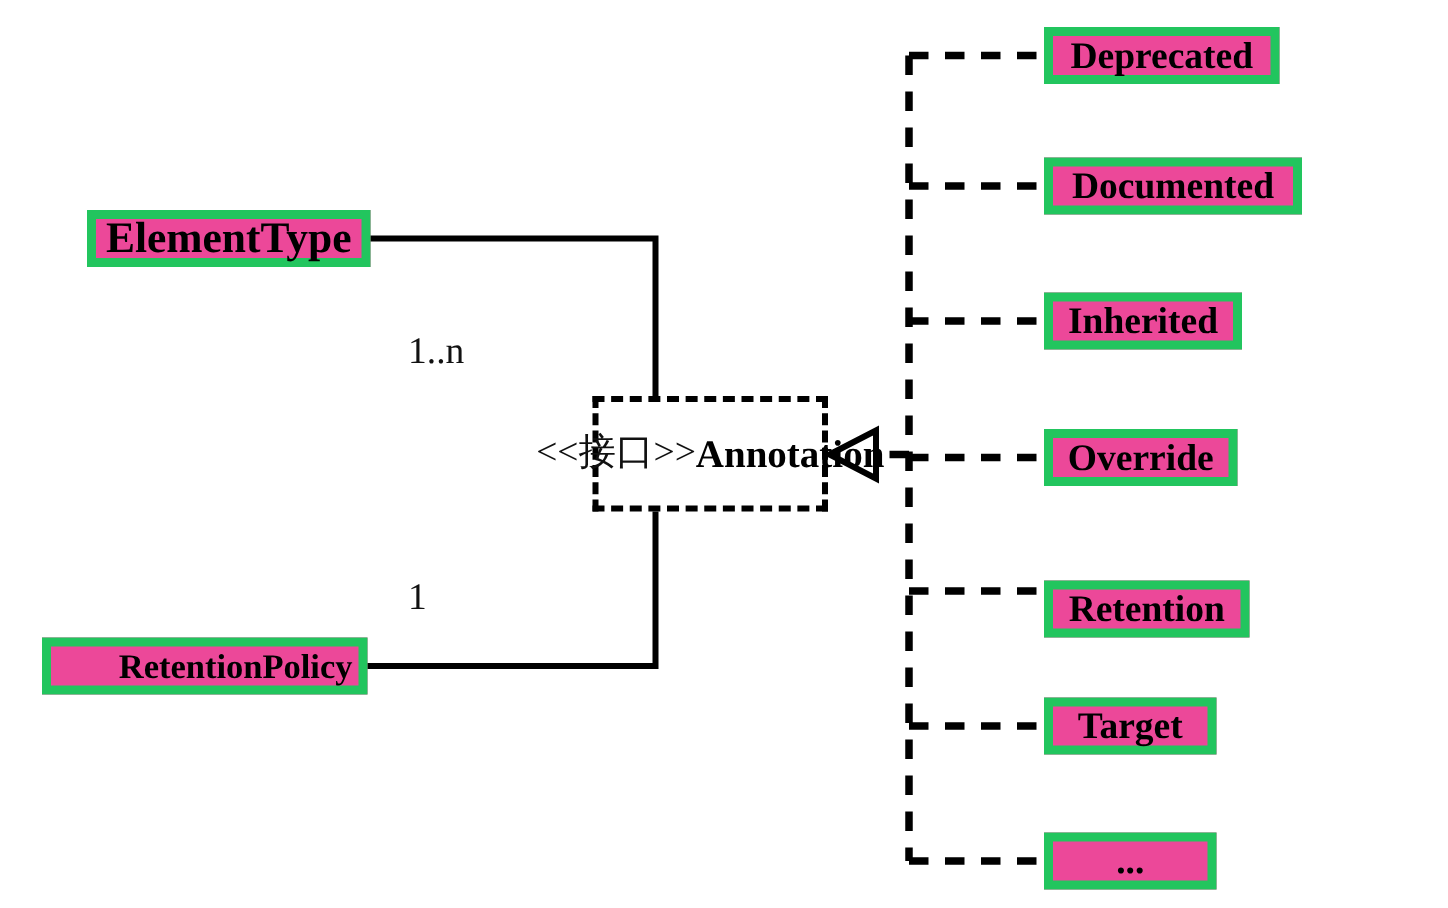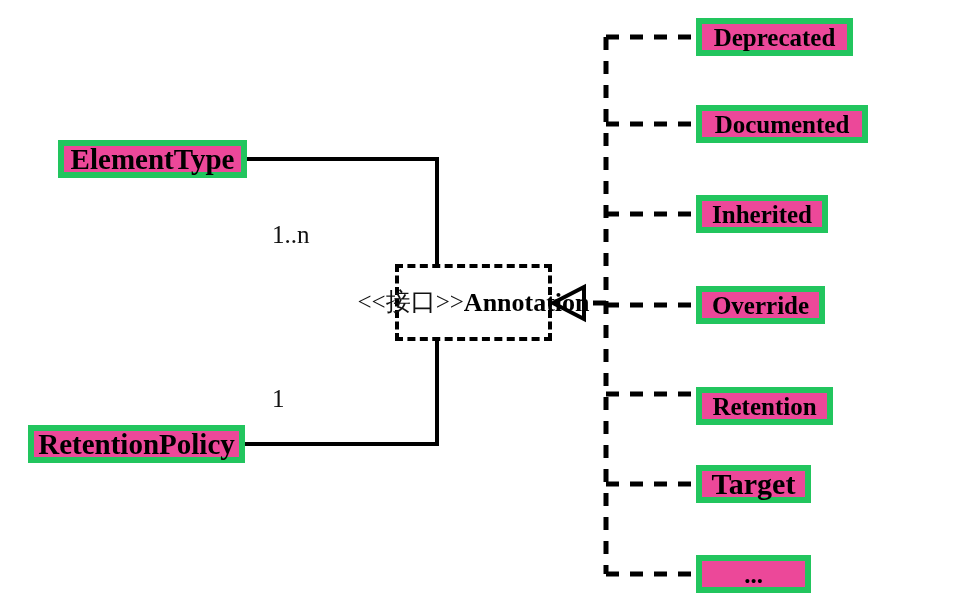--- a/index.html
+++ b/index.html
@@ -110,21 +110,21 @@
     <line x1="606" y1="305" x2="696" y2="305" stroke="#000000" stroke-width="5" stroke-dasharray="13 11" stroke-linecap="butt"></line>
     <line x1="606" y1="394" x2="696" y2="394" stroke="#000000" stroke-width="5" stroke-dasharray="13 11" stroke-linecap="butt"></line>
     <line x1="606" y1="484" x2="696" y2="484" stroke="#000000" stroke-width="5" stroke-dasharray="13 11" stroke-linecap="butt"></line>
     <line x1="606" y1="574" x2="696" y2="574" stroke="#000000" stroke-width="5" stroke-dasharray="13 11" stroke-linecap="butt"></line>
   </svg>
 
   <div class="uml-box" style="left:58px; top:140px; width:189px; height:38px; font-size:29px;">
     <span class="box-label">ElementType</span>
   </div>
 
-  <div class="uml-box" style="left:28px; top:425px; width:217px; height:38px; font-size:29px;">
+  <div class="uml-box" style="left:28px; top:425px; width:217px; height:38px; font-size:23px;justify-content:flex-end;">
     <span class="box-label">RetentionPolicy</span>
   </div>
 
   <div class="mult-label" style="left:272px; top:185px;margin-top:36px;">1..n</div>
 
   <div class="mult-label" style="left:272px; top:385px;">1</div>
 
   <div class="iface-box" style="left:395px; top:264px; width:157px; height:77px;">
     <div class="iface-stereotype">&lt;&lt;接口&gt;&gt;</div>
     <div class="iface-name">Annotation</div>
@@ -143,21 +143,21 @@
   </div>
 
   <div class="uml-box" style="left:696px; top:286px; width:129px; height:38px; font-size:25px;text-align:right;">
     <span class="box-label">Override</span>
   </div>
 
   <div class="uml-box" style="left:696px; top:375px; width:137px; height:38px; font-size:25px;margin-top:12px;">
     <span class="box-label">Retention</span>
   </div>
 
-  <div class="uml-box" style="left:696px; top:465px; width:115px; height:38px; font-size:30px;">
+  <div class="uml-box" style="left:696px; top:465px; width:115px; height:38px; font-size:25px;">
     <span class="box-label">Target</span>
   </div>
 
   <div class="uml-box" style="left:696px; top:555px; width:115px; height:38px; font-size:25px;">
     <span class="box-label">...</span>
   </div>
 
 </div>
 
 </body></html>

